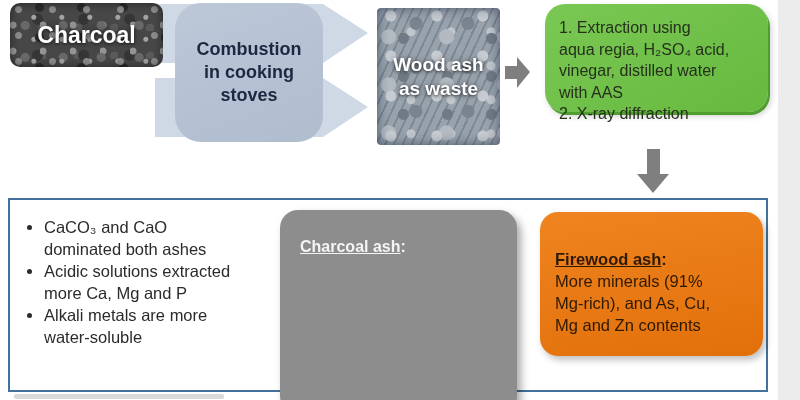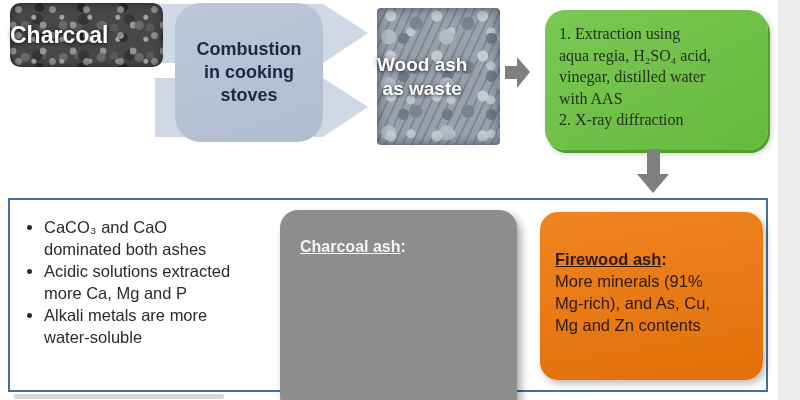--- a/index.html
+++ b/index.html
@@ -4,21 +4,21 @@
 <style>
   html,body{margin:0;padding:0;background:#ffffff;}
   #stage{
     position:relative;width:800px;height:400px;overflow:hidden;background:#ffffff;
     font-family:"Liberation Sans","DejaVu Sans",sans-serif;
   }
   .abs{position:absolute;}
   .pre{white-space:pre-line;}
 
   
-  .photo-card{display:flex;align-items:center;justify-content:flex-start;z-index:2;}
+  .photo-card{display:flex;align-items:center;justify-content:center;z-index:2;}
   .photo-label{
     color:#ffffff;font-weight:bold;text-align:center;
     text-shadow:0 1px 3px rgba(0,0,0,.55), 0 0 6px rgba(0,0,0,.35);
   }
   #charcoal-card{left:10px;top:3px;width:153px;height:64px;border-radius:10px;
     background-color:#474747;
     background-image:
       radial-gradient(circle at 25% 25%, #8b8b8b 0 3px, transparent 4px),
       radial-gradient(circle at 70% 15%, #2b2b2b 0 4px, transparent 5px),
       radial-gradient(circle at 85% 65%, #a3a3a3 0 2px, transparent 3px),
@@ -63,35 +63,35 @@
   #ash-arrow{left:505px;top:57px;width:25px;height:31px;background:#7f7f7f;
     clip-path:polygon(0 9px,12px 9px,12px 0,25px 15px,12px 31px,12px 22px,0 22px);}
   #down-arrow{left:637px;top:149px;width:32px;height:44px;background:#7f7f7f;
     clip-path:polygon(10px 0,23px 0,23px 25px,32px 25px,16px 44px,0 25px,10px 25px);}
 
   
   #combustion-box{left:175px;top:3px;width:148px;height:139px;border-radius:26px;
     background:linear-gradient(160deg,#bcc7d8 0%,#b0bdcf 100%);z-index:3;
     display:flex;align-items:center;justify-content:center;}
   #combustion-box .box-text{color:#1c2840;font-weight:bold;font-size:18px;line-height:23px;text-align:center;}
-  #analysis-box{left:545px;top:10px;width:223px;height:140px;border-radius:20px;
+  #analysis-box{left:545px;top:4px;width:223px;height:108px;border-radius:20px;
     background:linear-gradient(150deg,#7ac854 0%,#66b93e 100%);
-    box-shadow:2px 3px 0 #4f9e2f, 3px 4px 6px rgba(0,0,0,.2);font-family:Liberation Serif, serif;}
+    box-shadow:2px 3px 0 #4f9e2f, 3px 4px 6px rgba(0,0,0,.2);}
   #analysis-box .box-text{color:#26301d;font-size:16px;line-height:21.5px;padding:13px 8px 0 14px;}
 
   
   #results-panel{left:8px;top:198px;width:760px;height:194px;
     border:2px solid #41719c;background:#ffffff;box-sizing:border-box;}
   #results-bullets{left:26px;top:216px;width:260px;margin:0;padding:0 0 0 18px;
     color:#2b2b2b;font-size:16.5px;line-height:22px;}
   #results-bullets li{margin:0 0 0 0;}
   #charcoal-ash-box{left:280px;top:210px;width:237px;height:204px;border-radius:18px;
     background:#8d8d8d;box-shadow:4px 5px 8px rgba(0,0,0,.35);}
   #charcoal-ash-box .ash-text{color:#f4f4f4;font-size:16px;line-height:21.5px;padding:26px 8px 0 20px;}
-  #firewood-ash-box{left:540px;top:212px;width:223px;height:168px;border-radius:18px;
+  #firewood-ash-box{left:540px;top:212px;width:223px;height:144px;border-radius:18px;
     background:linear-gradient(170deg,#ef8420 0%,#e2700a 100%);
     box-shadow:3px 4px 7px rgba(0,0,0,.25);}
   #firewood-ash-box .ash-text{color:#2e1a03;font-size:16.5px;line-height:22px;padding:36px 8px 0 15px;}
   .ash-title{font-weight:bold;text-decoration:underline;}
   .ash-colon{font-weight:bold;}
 
   
   #right-strip{left:778px;top:0;width:22px;height:400px;background:#ececec;}
   #bottom-smudge{left:14px;top:394px;width:210px;height:5px;background:#d9d9d9;border-radius:2px;}
 </style>

